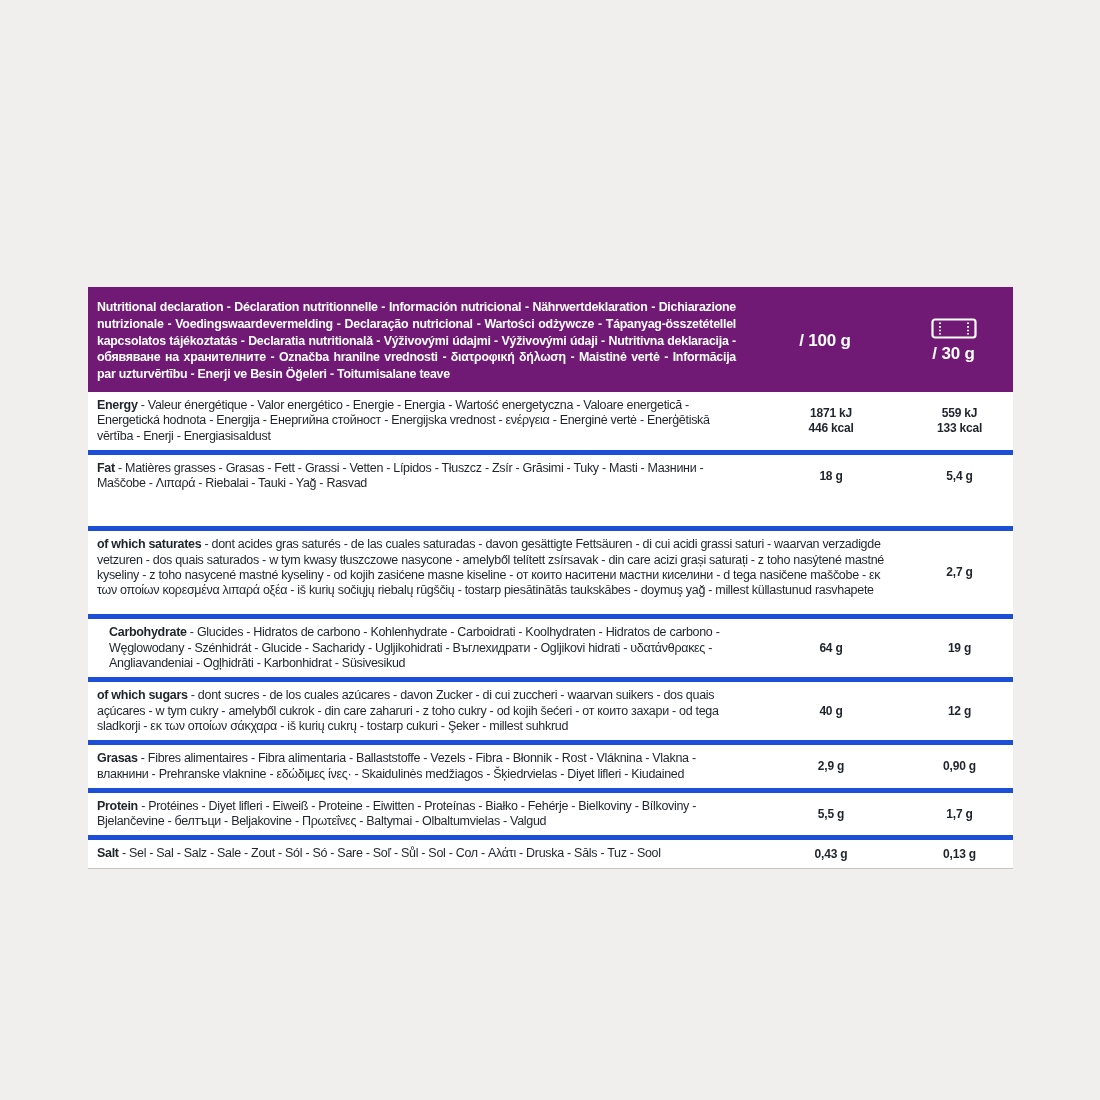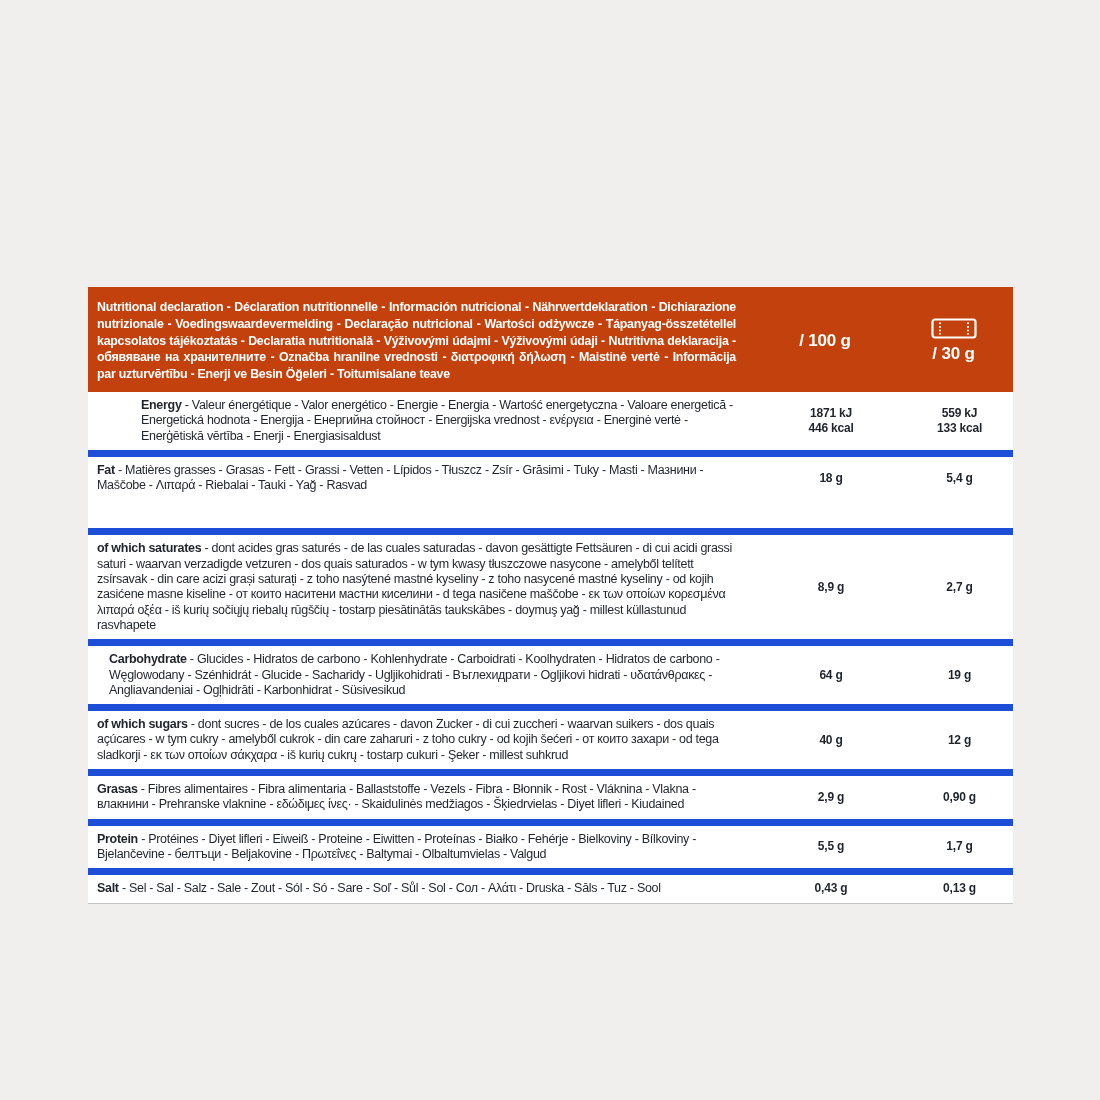--- a/index.html
+++ b/index.html
@@ -17,21 +17,21 @@
   }
   .sheet {
     position: absolute;
     left: 88px;
     top: 287px;
     width: 925px;
     box-sizing: border-box;
   }
   
   .header {
-    background: #c2410c;
+    background: #701a75;
     color: #ffffff;
     display: flex;
     align-items: stretch;
     padding: 12px 6px 9px 9px;
     box-sizing: border-box;
     min-height: 91px;
   }
   .header-text {
     flex: 1 1 auto;
     font-size: 12.4px;
@@ -66,24 +66,24 @@
     display: block;
   }
   
   .table-body {
     background: #ffffff;
     border-bottom: 1px solid #c4c4c4;
   }
   .row {
     display: flex;
     align-items: stretch;
-    border-top: 7px solid #1d4ed8;
+    border-top: 5px solid #1d4ed8;
     box-sizing: border-box;
   }
-  .row:first-child { border-top: none; padding-left: 44px; }
+  .row:first-child { border-top: none; }
   .row-text {
     flex: 1 1 auto;
     padding: 6px 10px 6px 9px;
     font-size: 12.5px;
     line-height: 15.3px;
     letter-spacing: -0.3px;
     text-align: left;
   }
   .term { font-weight: bold; }
   .val {
@@ -142,21 +142,20 @@
     </div>
 
     <div class="row h-fat">
       <div class="row-text"><span class="term">Fat</span><span> - Matières grasses - Grasas - Fett - Grassi - Vetten - Lípidos - Tłuszcz - Zsír - Grăsimi  - Tuky - Masti - Мазнини - Maščobe - Λιπαρά - Riebalai - Tauki - Yağ - Rasvad</span></div>
       <div class="val val-100">18 g</div>
       <div class="val val-30">5,4 g</div>
     </div>
 
     <div class="row h-sat">
       <div class="row-text"><span class="term">of which saturates</span><span> - dont acides gras saturés - de las cuales saturadas  - davon gesättigte Fettsäuren - di cui acidi grassi saturi - waarvan verzadigde vetzuren - dos quais saturados - w tym kwasy tłuszczowe nasycone - amelyből telített zsírsavak - din care acizi grași saturați  - z toho nasýtené mastné kyseliny  - z toho nasycené mastné kyseliny - od kojih zasićene masne kiseline - от които наситени мастни киселини - d tega nasičene maščobe - εκ των οποίων κορεσμένα λιπαρά οξέα - iš kurių sočiųjų riebalų rūgščių - tostarp piesātinātās taukskābes - doymuş yağ - millest küllastunud rasvhapete</span></div>
-      <div class="val val-100">8,9 g</div>
       <div class="val val-30">2,7 g</div>
     </div>
 
     <div class="row h-carb">
       <div class="row-text"><span class="term">Carbohydrate</span><span> - Glucides - Hidratos de carbono - Kohlenhydrate - Carboidrati - Koolhydraten - Hidratos de carbono - Węglowodany - Szénhidrát - Glucide - Sacharidy - Ugljikohidrati - Въглехидрати - Ogljikovi hidrati - υδατάνθρακες - Angliavandeniai - Ogļhidrāti - Karbonhidrat - Süsivesikud</span></div>
       <div class="val val-100">64 g</div>
       <div class="val val-30">19 g</div>
     </div>
 
     <div class="row h-sugars">

